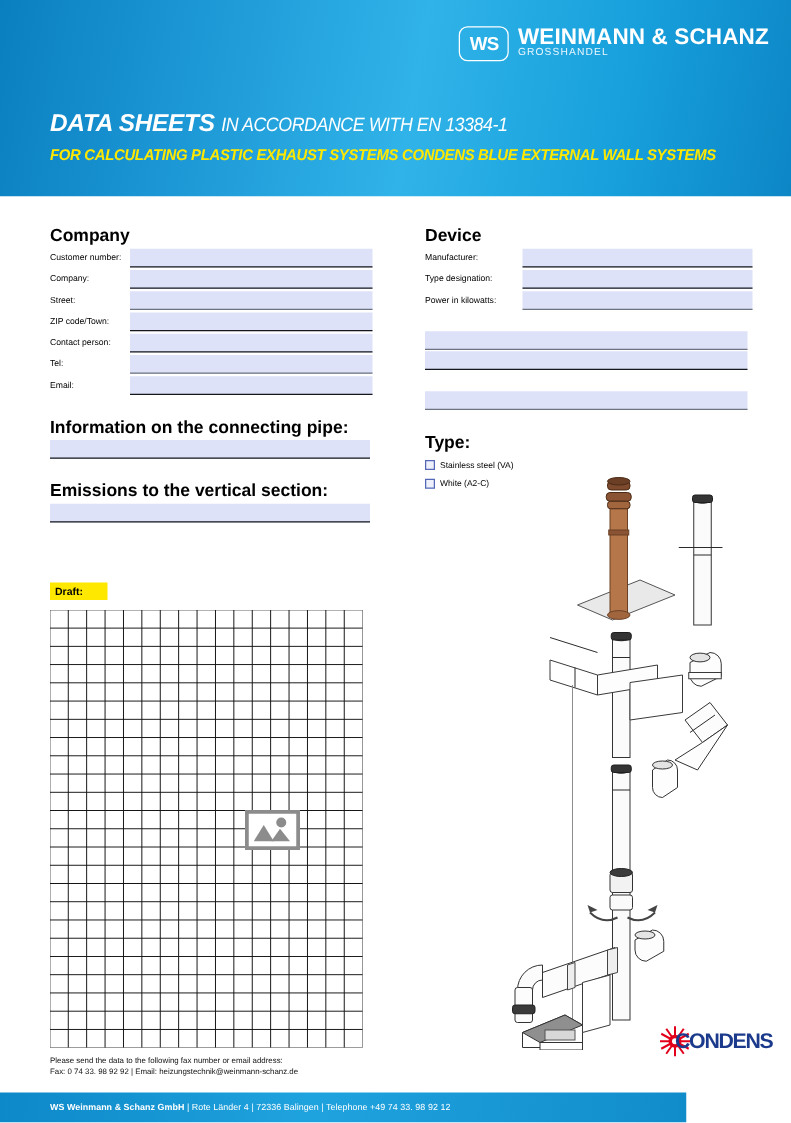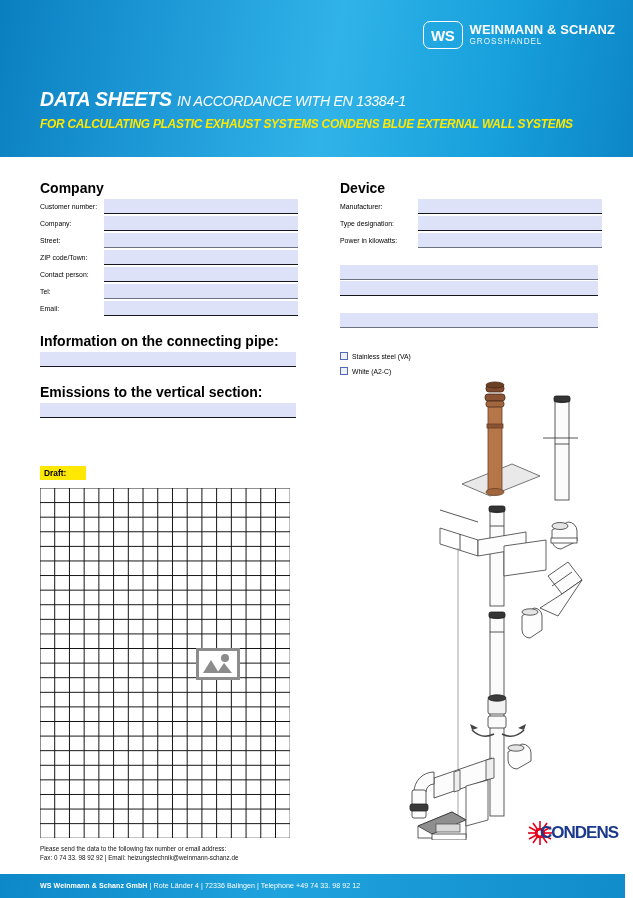--- a/index.html
+++ b/index.html
@@ -15,21 +15,21 @@
   }
   #logo-block{position:absolute;right:18px;top:21px;display:flex;align-items:center;}
   .ws-badge{
     width:38px;height:26px;border:1.6px solid #ffffff;border-radius:7px;
     display:flex;align-items:center;justify-content:center;margin-right:7px;
   }
   .ws-badge span{
     color:#ffffff;font-weight:bold;font-size:15px;letter-spacing:-.5px;
     font-family:"Liberation Sans",sans-serif;
   }
-  .logo-text .l1{color:#fff;font-weight:bold;font-size:13px;letter-spacing:.1px;line-height:13px;
+  .logo-text .l1{color:#fff;font-weight:bold;font-size:18px;letter-spacing:.1px;line-height:13px;
     font-family:"Liberation Sans",sans-serif;}
   .logo-text .l2{color:#eaf6fd;font-size:8.2px;letter-spacing:.9px;line-height:11px;}
   #title-wrap{position:absolute;left:40px;top:88px;font-style:italic;}
   #title-line{white-space:nowrap;}
   #title-main{
     color:#ffffff;font-weight:bold;font-size:19.5px;letter-spacing:-.2px;
     font-family:"Liberation Sans",sans-serif;
   }
   #title-sub{
     color:#ffffff;font-size:15.5px;letter-spacing:-.4px;margin-left:5px;
@@ -85,21 +85,21 @@
   
   #illus{position:absolute;left:400px;top:380px;width:215px;height:460px;}
   
   #skoberne{position:absolute;left:516px;top:820px;display:flex;align-items:center;}
   #sk-text{font-weight:bold;font-size:17px;color:#1b3a8c;letter-spacing:-1px;
     font-family:"Liberation Sans",sans-serif;}
   
   #footnote{position:absolute;left:40px;top:845px;font-size:6.3px;line-height:8.6px;color:#111;}
   
   #footer-bar{
-    position:absolute;left:0;top:874px;width:625px;height:24px;
+    position:absolute;left:0;top:874px;width:549px;height:24px;
     background:linear-gradient(95deg,#0d88c8 0%,#1fa3de 45%,#118ccb 100%);
     display:flex;align-items:center;
   }
   #footer-text{margin-left:40px;font-size:7.1px;color:#ffffff;letter-spacing:.05px;}
   #footer-text b{font-weight:bold;}
 </style>
 </head>
 <body>
 
 <div id="header">
@@ -180,20 +180,21 @@
   </div>
 
   <div class="gap-lg"></div>
   <div class="blockfield thin" style="width:258px;"></div>
   <div class="blockfield" style="width:258px;margin-top:1px;"></div>
 
   <div class="gap-lg"></div>
   <div class="blockfield thin" style="width:258px;"></div>
 
   <div class="gap-lg"></div>
+  <div class="group-title">Type:</div>
 
   <div class="cbrow">
     <div class="cbox"></div>
     <div class="cblabel">Stainless steel (VA)</div>
   </div>
   <div class="cbrow">
     <div class="cbox"></div>
     <div class="cblabel">White (A2-C)</div>
   </div>
 </div>

